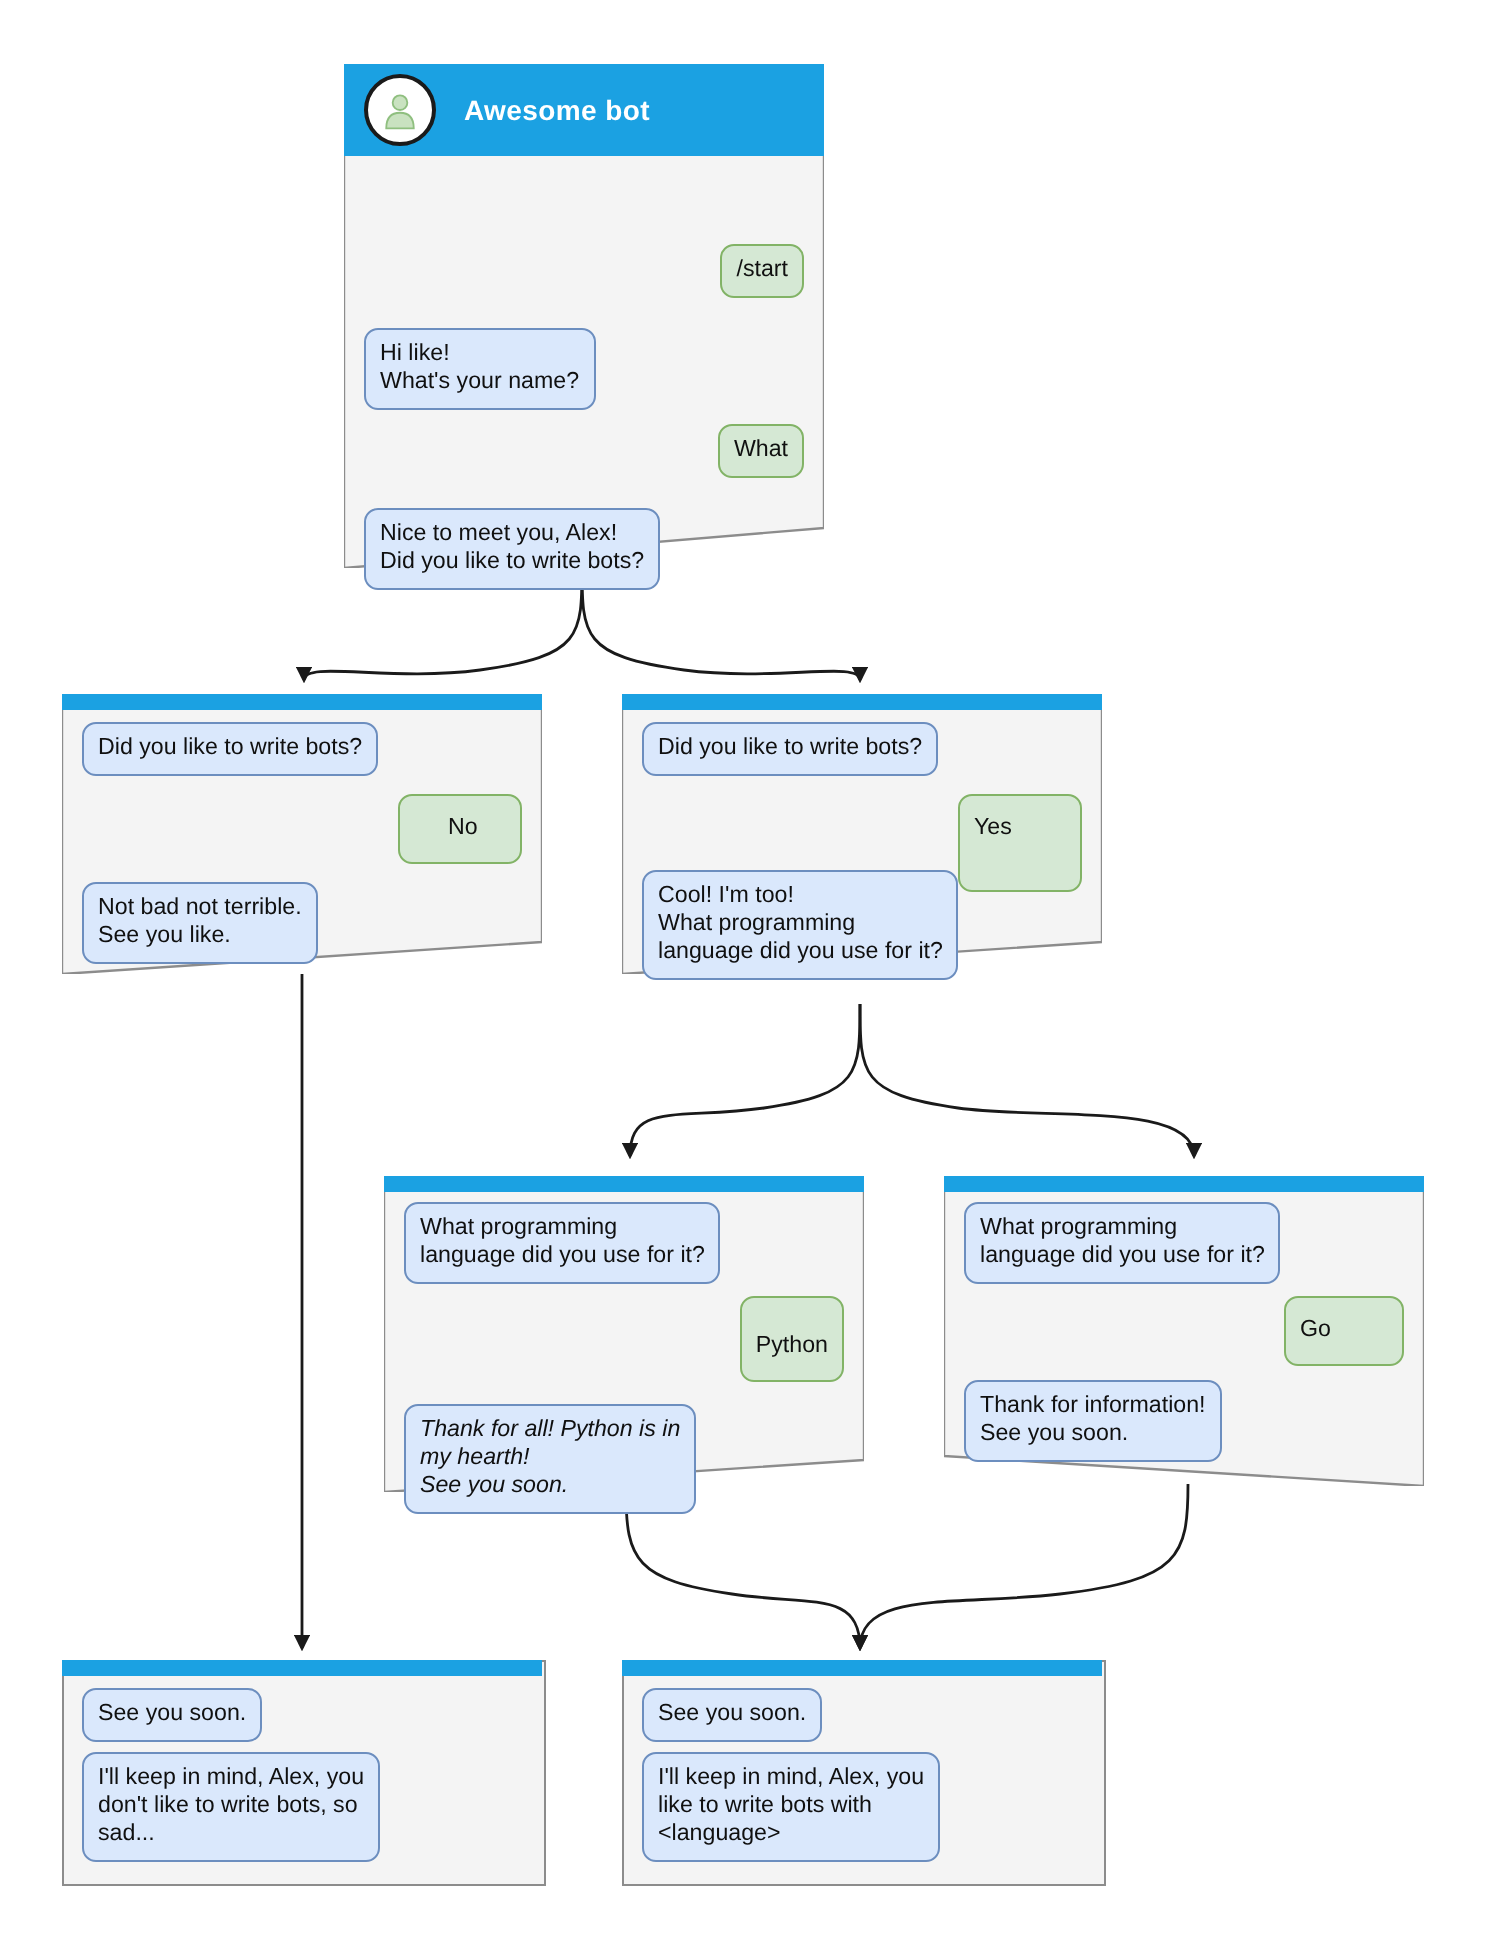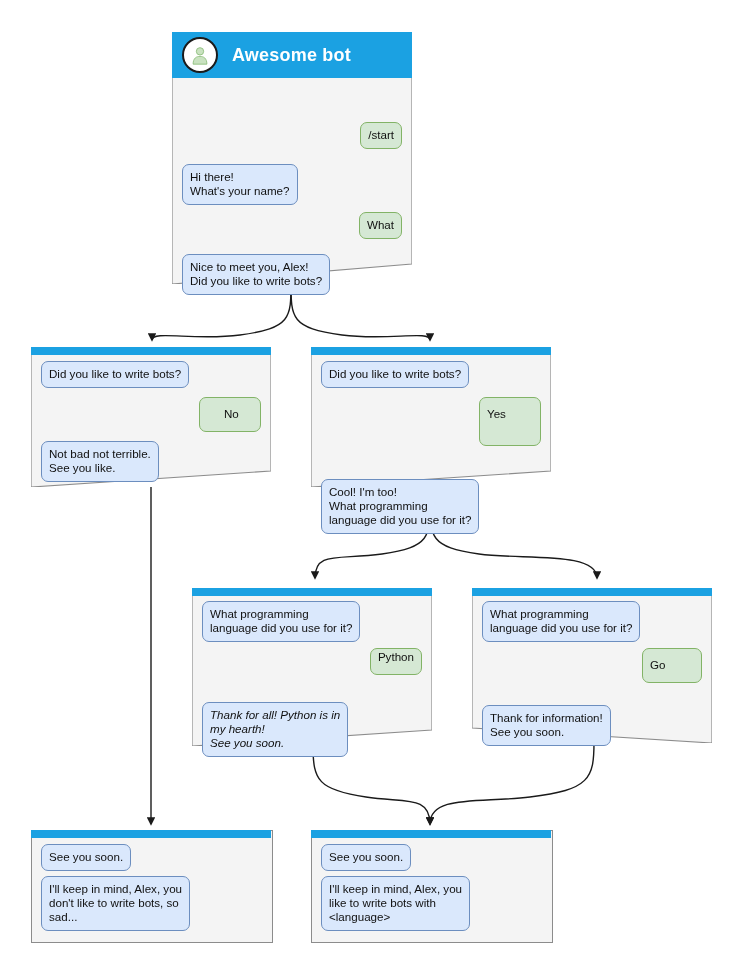--- a/index.html
+++ b/index.html
@@ -72,21 +72,21 @@
     border: 2px solid #1a1a1a;
     box-sizing: border-box;
     display: flex;
     align-items: center;
     justify-content: center;
     flex: 0 0 auto;
   }
   .bot-title {
     margin-left: 14px;
     color: #ffffff;
-    font-size: 18px;
+    font-size: 14px;
     font-weight: bold;
     letter-spacing: 0.2px;
   }
 
   
   .strip {
     position: absolute;
     left: 0;
     top: 0;
     width: 100%;
@@ -160,21 +160,21 @@
         <div class="avatar">
           <svg viewBox="0 0 24 24" width="22" height="22" xmlns="http://www.w3.org/2000/svg">
             <circle cx="12" cy="8" r="4" fill="#c9e2c0" stroke="#8fbf7f" stroke-width="1"></circle>
             <path d="M4.5 22 C4.5 15.5 8 13.5 12 13.5 C16 13.5 19.5 15.5 19.5 22 Z" fill="#c9e2c0" stroke="#8fbf7f" stroke-width="1"></path>
           </svg>
         </div>
         <div class="bot-title">Awesome bot</div>
       </div>
       <div class="chat" style="top:46px;height:206px;">
         <div class="bubble user" style="top:44px;">/start</div>
-        <div class="bubble bot" style="top:86px;">Hi there!
+        <div class="bubble bot" style="top:86px;">Hi like!
 What's your name?</div>
         <div class="bubble user" style="top:134px;">What</div>
         <div class="bubble bot" style="top:176px;">Nice to meet you, Alex!
 Did you like to write bots?</div>
       </div>
     </div>
   </div>
 
   <div class="node" style="left:31px; top:347px; width:240px; height:140px;">
     <svg class="node-skew" viewBox="0 0 240 140" preserveAspectRatio="none" style="border:none;background:none;">
@@ -193,55 +193,55 @@
 
   <div class="node" style="left:311px; top:347px; width:240px; height:140px;">
     <svg class="node-skew" viewBox="0 0 240 140" preserveAspectRatio="none" style="border:none;background:none;">
       <polygon points="0,0 240,0 240,124 0,140" fill="#f4f4f4" stroke="#8c8c8c" stroke-width="1.2"></polygon>
     </svg>
     <div class="node-body">
       <div class="strip"></div>
       <div class="chat" style="top:8px;height:132px;">
         <div class="bubble bot" style="top:6px;">Did you like to write bots?</div>
         <div class="bubble user" style="top:42px;width:62px;text-align:left;padding-top:9px;padding-bottom:24px;">Yes</div>
-        <div class="bubble bot" style="top:80px;margin-top:44px;">Cool! I'm too!
+        <div class="bubble bot" style="top:80px;">Cool! I'm too!
 What programming
 language did you use for it?</div>
       </div>
     </div>
   </div>
 
   <div class="node" style="left:192px; top:588px; width:240px; height:158px;">
     <svg class="node-skew" viewBox="0 0 240 158" preserveAspectRatio="none" style="border:none;background:none;">
       <polygon points="0,0 240,0 240,142 0,158" fill="#f4f4f4" stroke="#8c8c8c" stroke-width="1.2"></polygon>
     </svg>
     <div class="node-body">
       <div class="strip"></div>
       <div class="chat" style="top:8px;height:150px;">
         <div class="bubble bot" style="top:5px;">What programming
 language did you use for it?</div>
-        <div class="bubble user" style="top:52px;padding-top:1px;padding-bottom:10px;">Python</div>
+        <div class="bubble user" style="top:52px;padding-top:17px;padding-bottom:10px;">Python</div>
         <div class="bubble bot" style="top:106px;font-style:italic;">Thank for all! Python is in
 my hearth!
 See you soon.</div>
       </div>
     </div>
   </div>
 
   <div class="node" style="left:472px; top:588px; width:240px; height:155px;">
     <svg class="node-skew" viewBox="0 0 240 155" preserveAspectRatio="none" style="border:none;background:none;">
       <polygon points="0,0 240,0 240,155 0,140" fill="#f4f4f4" stroke="#8c8c8c" stroke-width="1.2"></polygon>
     </svg>
     <div class="node-body">
       <div class="strip"></div>
       <div class="chat" style="top:8px;height:147px;">
         <div class="bubble bot" style="top:5px;">What programming
 language did you use for it?</div>
         <div class="bubble user" style="top:52px;width:60px;text-align:left;padding-top:9px;padding-bottom:10px;">Go</div>
-        <div class="bubble bot" style="top:94px;margin-top:15px;">Thank for information!
+        <div class="bubble bot" style="top:94px;">Thank for information!
 See you soon.</div>
       </div>
     </div>
   </div>
 
   <div class="node" style="left:31px; top:830px; width:240px; height:111px;">
     <div class="node-skew"></div>
     <div class="node-body">
       <div class="strip"></div>
       <div class="chat" style="top:8px;height:103px;">

